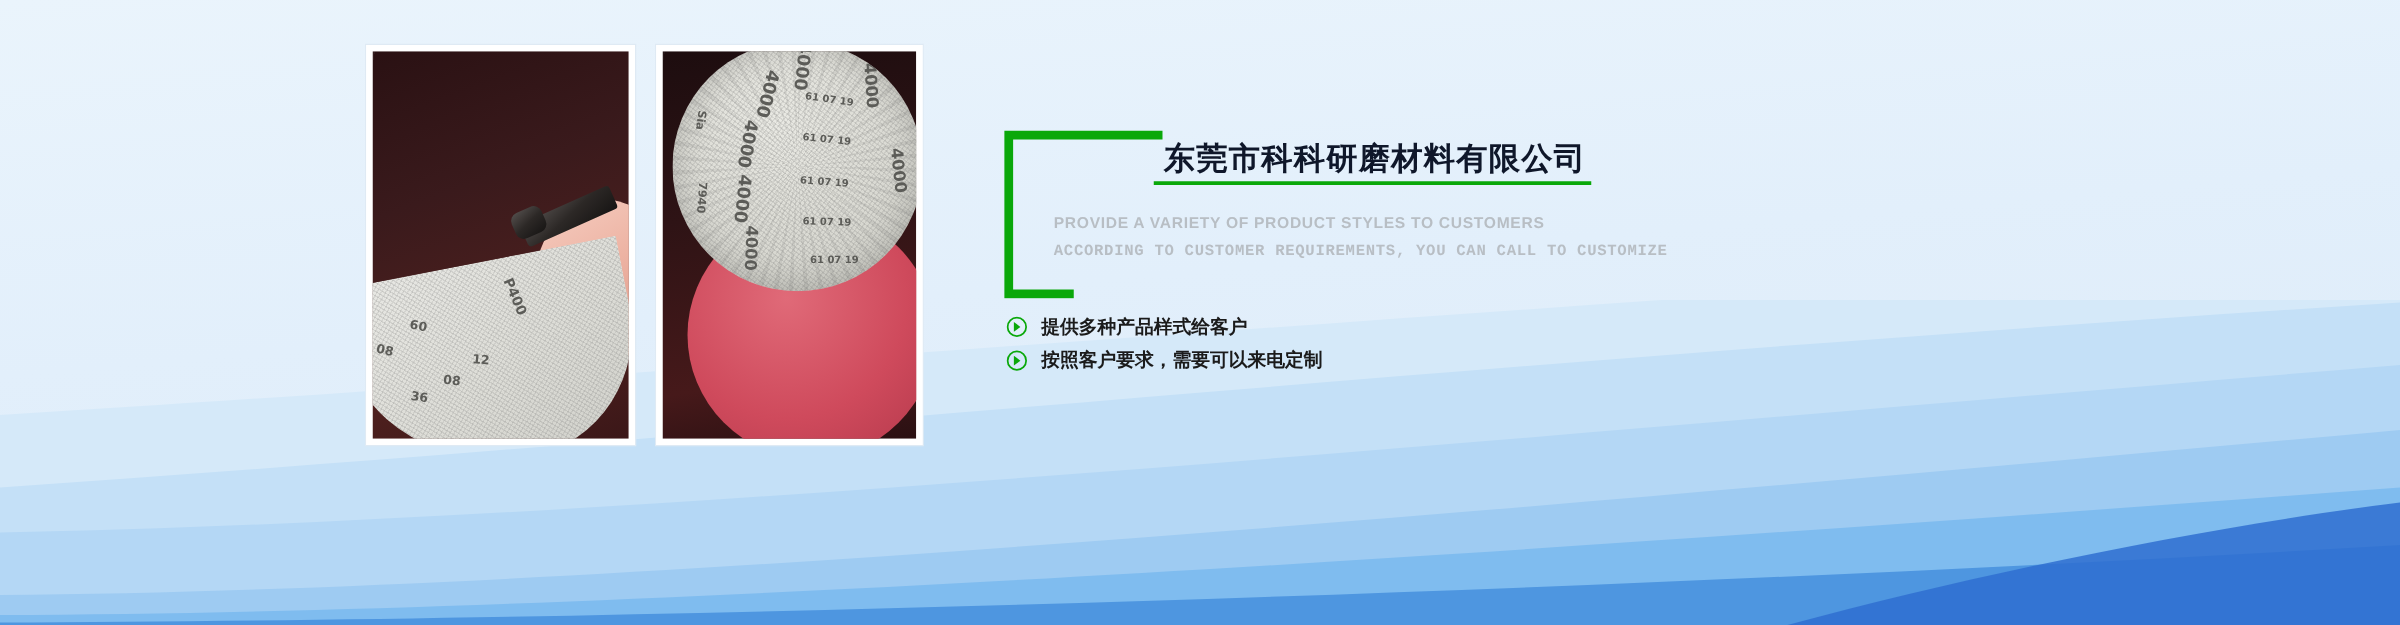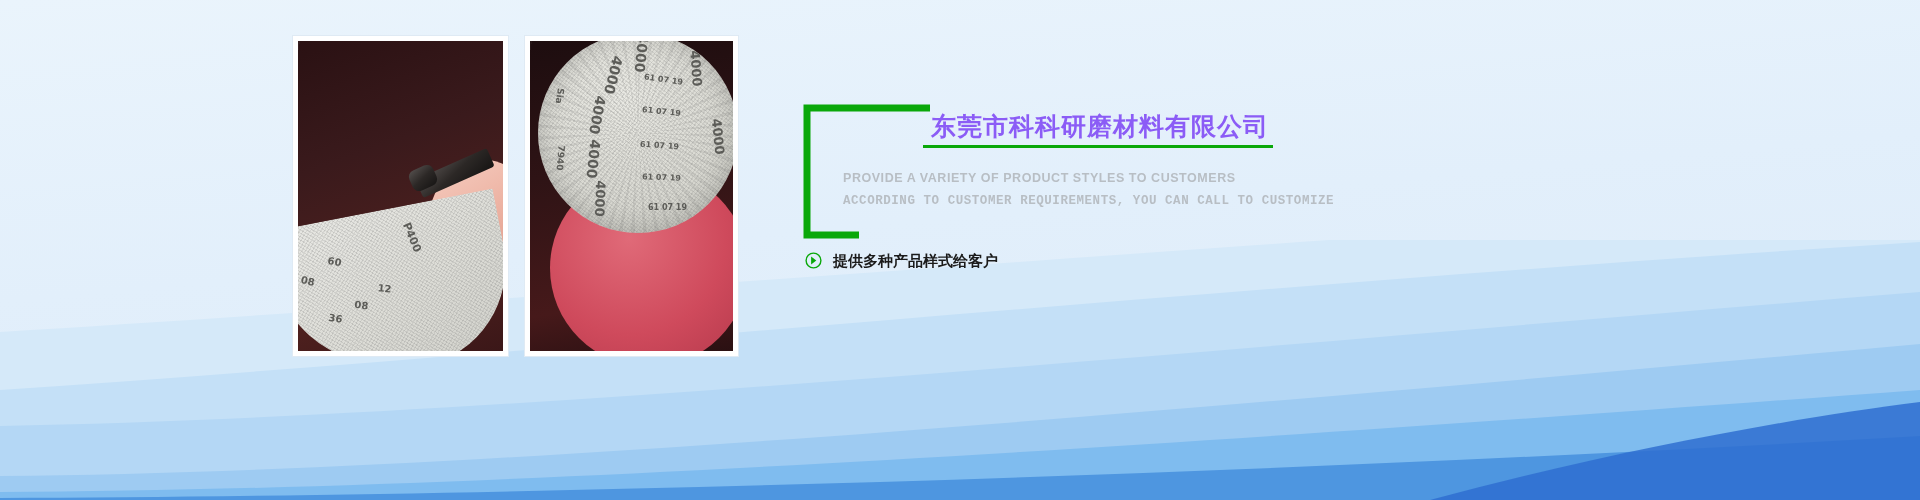--- a/index.html
+++ b/index.html
@@ -58,34 +58,34 @@
       repeating-linear-gradient(127deg, rgba(110,110,110,.14) 0 1px, rgba(0,0,0,0) 1px 3px);}
   .mark{position:absolute;color:#5c5c58;font-weight:700;
         font-family:"DejaVu Sans",sans-serif;white-space:nowrap;}
 
   
   #content{position:absolute;left:803px;top:104px;width:700px;height:300px;}
 
   .bracket{position:absolute;left:0;top:0;}
 
   .title{position:absolute;left:128px;top:6px;
-    font-size:25px;font-weight:700;color:#8b5cf6;letter-spacing:1px;
+    font-size:25px;font-weight:700;color:#0f172a;letter-spacing:1px;
     white-space:nowrap;font-family:"DejaVu Sans","Liberation Sans",sans-serif;}
   .title-rule{position:absolute;left:120px;top:41px;width:350px;height:3px;background:#0aa80a;}
 
   .sub{position:absolute;left:40px;color:#b8bec4;font-size:12.5px;
        letter-spacing:.55px;font-weight:600;white-space:nowrap;}
   #sub1{top:67px;}
   #sub2{top:90px;font-family:Liberation Mono, monospace;}
 
   .hotline{position:absolute;left:34px;top:106px;
     font-size:22.5px;font-weight:700;color:#101010;white-space:nowrap;
     font-family:"DejaVu Sans","Liberation Sans",sans-serif;}
 
-  .bullet{position:absolute;left:2px;display:flex;align-items:flex-start;gap:11px;white-space:nowrap;}
+  .bullet{position:absolute;left:2px;display:flex;align-items:center;gap:11px;white-space:nowrap;}
   #bullet0{top:148px;}
   #bullet1{top:175px;}
   .bullet .btxt{font-size:15px;color:#1b1b1b;font-weight:600;
     font-family:"DejaVu Sans","Liberation Sans",sans-serif;}
 </style>
 </head>
 <body>
 
 <div id="stage">
 
@@ -156,15 +156,22 @@
 
 
     <div class="bullet" id="bullet0">
       <svg width="17" height="17" viewBox="0 0 17 17">
         <circle cx="8.5" cy="8.5" r="7.4" fill="none" stroke="#0aa80a" stroke-width="1.4"></circle>
         <path d="M6.1,4.6 L11.3,8.5 L6.1,12.4 Z" fill="#0aa80a"></path>
       </svg>
       <span class="btxt">提供多种产品样式给客户</span>
     </div>
 
+    <div class="bullet" id="bullet1">
+      <svg width="17" height="17" viewBox="0 0 17 17">
+        <circle cx="8.5" cy="8.5" r="7.4" fill="none" stroke="#0aa80a" stroke-width="1.4"></circle>
+        <path d="M6.1,4.6 L11.3,8.5 L6.1,12.4 Z" fill="#0aa80a"></path>
+      </svg>
+      <span class="btxt">按照客户要求，需要可以来电定制</span>
+    </div>
 
   </div>
 </div>
 
 </body></html>

